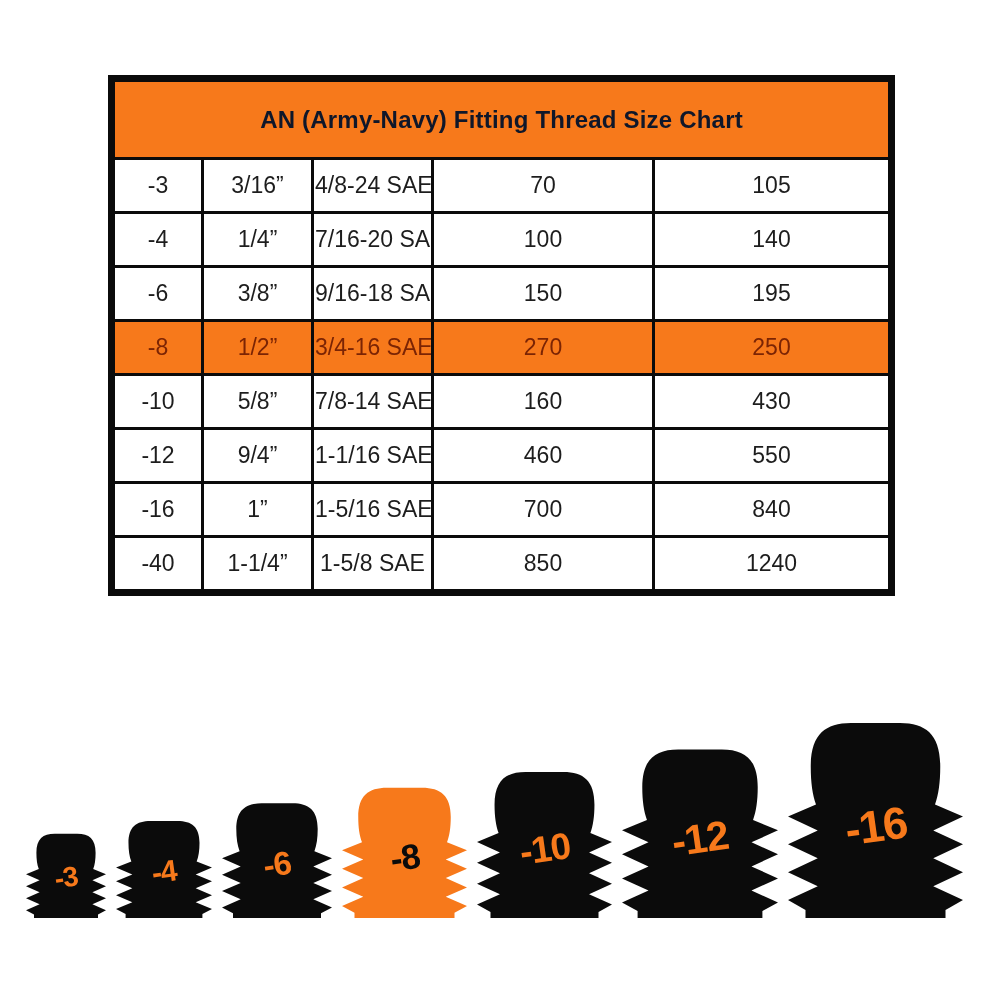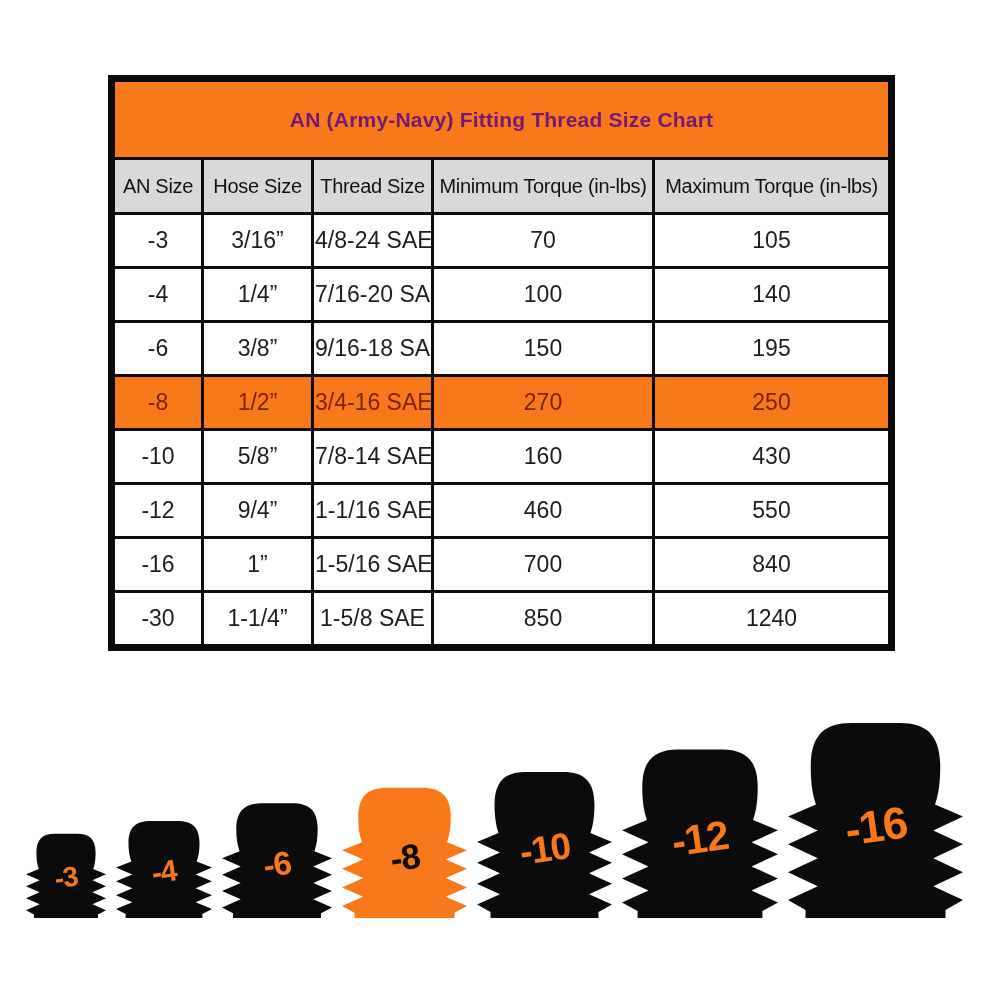--- a/index.html
+++ b/index.html
@@ -29,22 +29,22 @@
   .chart-table th, .chart-table td {
     border: 3px solid #0b0b0b;
     text-align: center;
     vertical-align: middle;
     overflow: hidden;
     white-space: nowrap;
   }
   .title-cell {
     height: 73px;
     background: #f7791b;
-    color: #701a75;
-    font-size: 21px;
+    color: #0f172a;
+    font-size: 24px;
     font-weight: bold;
     letter-spacing: 0.2px;
   }
   .col-head {
     height: 50px;
     background: #d9d9d9;
     color: #121212;
     font-size: 20px;
     font-weight: normal;
     letter-spacing: -0.3px;
@@ -101,27 +101,20 @@
       <col style="width:91px">
       <col style="width:110px">
       <col style="width:120px">
       <col style="width:221px">
       <col style="width:238px">
     </colgroup>
     <thead>
       <tr>
         <th class="title-cell" colspan="5">AN (Army-Navy) Fitting Thread Size Chart</th>
       </tr>
-      <tr id="header-row">
-          <th class="col-head">AN Size</th>
-          <th class="col-head">Hose Size</th>
-          <th class="col-head">Thread Size</th>
-          <th class="col-head">Minimum Torque (in-lbs)</th>
-          <th class="col-head">Maximum Torque (in-lbs)</th>
-        </tr>
     </thead>
     <tbody id="table-body">
         <tr>
           <td>-3</td>
           <td>3/16”</td>
           <td>4/8-24 SAE</td>
           <td>70</td>
           <td>105</td>
         </tr>
         <tr>
@@ -160,21 +153,21 @@
           <td>550</td>
         </tr>
         <tr>
           <td>-16</td>
           <td>1”</td>
           <td>1-5/16 SAE</td>
           <td>700</td>
           <td>840</td>
         </tr>
         <tr>
-          <td>-30</td>
+          <td>-40</td>
           <td>1-1/4”</td>
           <td>1-5/8 SAE</td>
           <td>850</td>
           <td>1240</td>
         </tr>
       </tbody>
   </table>
 
   <div class="fittings" id="fittings">
       <div class="fitting" style="width: 80px; height: 86px;">

